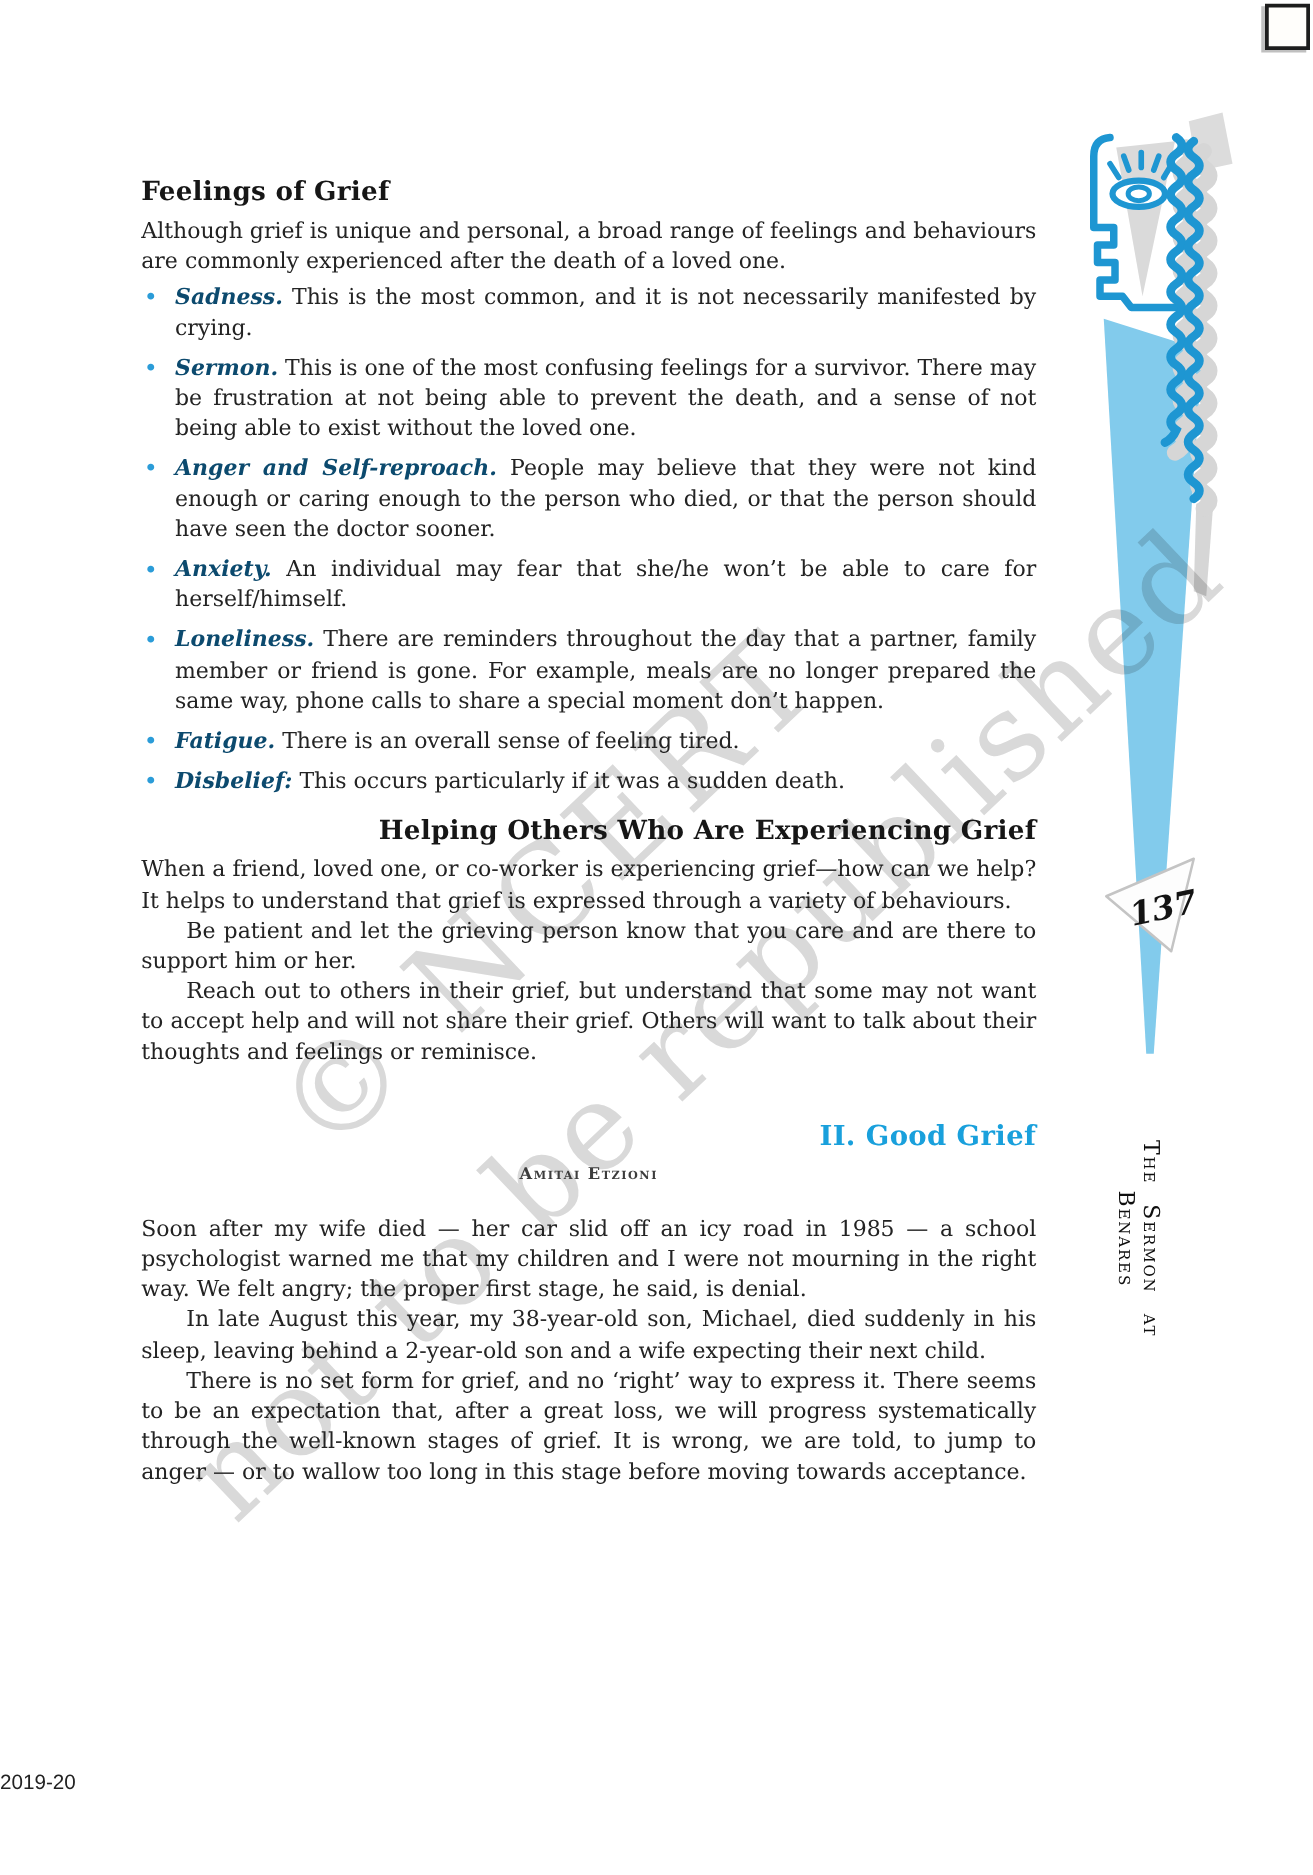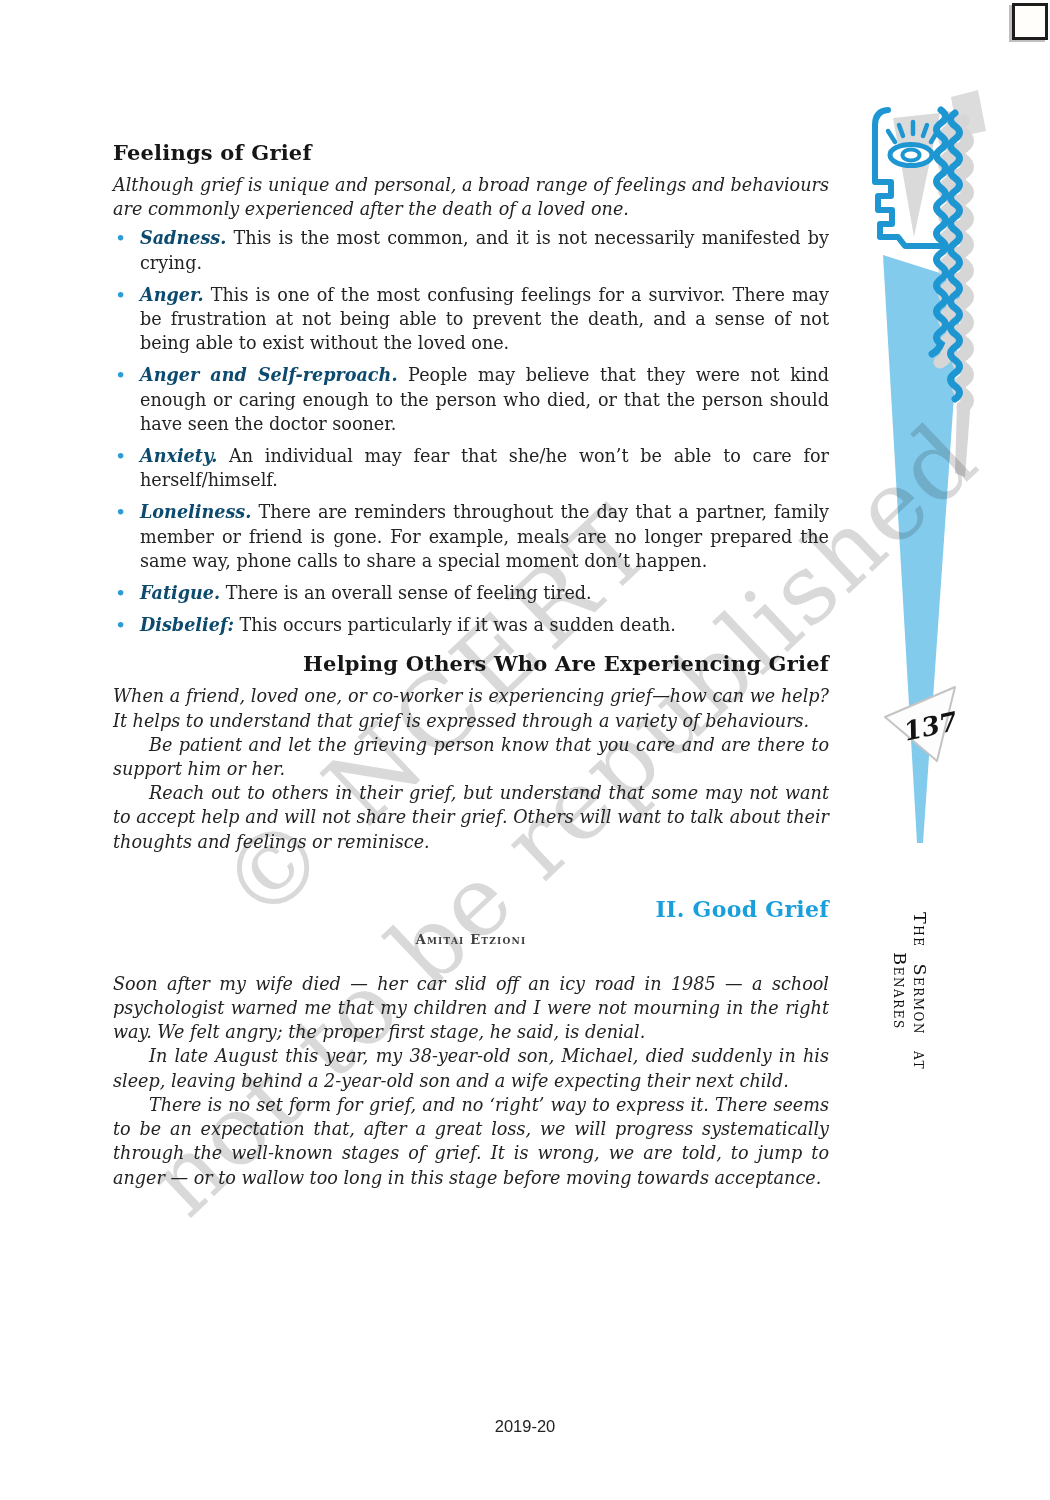--- a/index.html
+++ b/index.html
@@ -20,38 +20,38 @@
   
   .art{position:absolute;left:858px;top:85px;width:135px;height:765px;z-index:2;mix-blend-mode:multiply;}
 
   
   .side-title{position:absolute;left:797px;top:978px;width:240px;height:26px;
       transform:rotate(90deg);font-family:"DejaVu Serif",serif;font-variant:small-caps;
       font-size:17.5px;letter-spacing:1.5px;word-spacing:9px;color:#0e0e0e;text-align:center;z-index:3;}
 
   
   .content{position:absolute;left:113px;top:141px;width:716px;z-index:3;}
-  .content p{margin:0;font-size:17.6px;line-height:24.2px;text-align:justify;font-style:italic;}
+  .content p{margin:0;font-size:17.6px;line-height:24.2px;text-align:justify;}
   .sec-head{margin:0 0 8px 0;font-size:21px;line-height:24px;font-weight:bold;color:#161616;letter-spacing:.2px;}
   .head2{margin-top:15px;text-align:right;}
   .intro{margin-bottom:5px;}
   .indent{text-indent:36px;}
 
   ul.grief-list{list-style:none;margin:5px 0 13px 0;padding:0;}
   ul.grief-list li{position:relative;padding-left:27px;margin-bottom:8px;
       font-size:17.6px;line-height:24.2px;text-align:justify;}
   ul.grief-list li .blt{position:absolute;left:2px;top:0;color:#2b9cd8;font-size:19px;line-height:24px;}
   .term{font-style:italic;font-weight:bold;color:#0c4a6e;}
 
   .section3{margin-top:42px;}
   .gg-head{margin:0;text-align:right;font-size:22px;font-weight:bold;color:#19a0dc;letter-spacing:.3px;}
   .gg-author{margin:10px 0 25px 0;text-align:center;font-variant:small-caps;font-weight:bold;
       font-size:13px;letter-spacing:1.2px;color:#3d3d3d;}
 
-  .footer{position:absolute;left:0;top:1417px;width:1050px;text-align:center;z-index:3;
+  .footer{position:absolute;left:0;top:1417px;width:1050px;z-index:3;
       font-family:"Liberation Sans",sans-serif;font-size:16.5px;color:#222;}
 </style>
 </head>
 <body>
 
 <div class="page">
 
   <div class="wm wm1">© NCERT</div>
   <div class="wm wm2">not to be republished</div>
 
@@ -97,21 +97,21 @@
 
   <div class="side-title">The Sermon at Benares</div>
 
   <main class="content">
 
     <h2 class="sec-head">Feelings of Grief</h2>
     <p class="intro">Although grief is unique and personal, a broad range of feelings and behaviours are commonly experienced after the death of a loved one.</p>
 
     <ul class="grief-list">
       <li><span class="blt">•</span><span class="term">Sadness.</span> <span>This is the most common, and it is not necessarily manifested by crying.</span></li>
-      <li><span class="blt">•</span><span class="term">Anger.</span> <span>This is one of the most confusing feelings for a survivor. There may be frustration at not being able to prevent the death, and a sense of not being able to exist without the loved one.</span></li>
+      <li><span class="blt">•</span><span class="term">Sermon.</span> <span>This is one of the most confusing feelings for a survivor. There may be frustration at not being able to prevent the death, and a sense of not being able to exist without the loved one.</span></li>
       <li><span class="blt">•</span><span class="term">Anger and Self-reproach.</span> <span>People may believe that they were not kind enough or caring enough to the person who died, or that the person should have seen the doctor sooner.</span></li>
       <li><span class="blt">•</span><span class="term">Anxiety.</span> <span>An individual may fear that she/he won’t be able to care for herself/himself.</span></li>
       <li><span class="blt">•</span><span class="term">Loneliness.</span> <span>There are reminders throughout the day that a partner, family member or friend is gone. For example, meals are no longer prepared the same way, phone calls to share a special moment don’t happen.</span></li>
       <li><span class="blt">•</span><span class="term">Fatigue.</span> <span>There is an overall sense of feeling tired.</span></li>
       <li><span class="blt">•</span><span class="term">Disbelief:</span> <span>This occurs particularly if it was a sudden death.</span></li>
     </ul>
 
     <h2 class="sec-head head2">Helping Others Who Are Experiencing Grief</h2>
     <p>When a friend, loved one, or co-worker is experiencing grief—how can we help? It helps to understand that grief is expressed through a variety of behaviours.</p>
     <p class="indent">Be patient and let the grieving person know that you care and are there to support him or her.</p>

